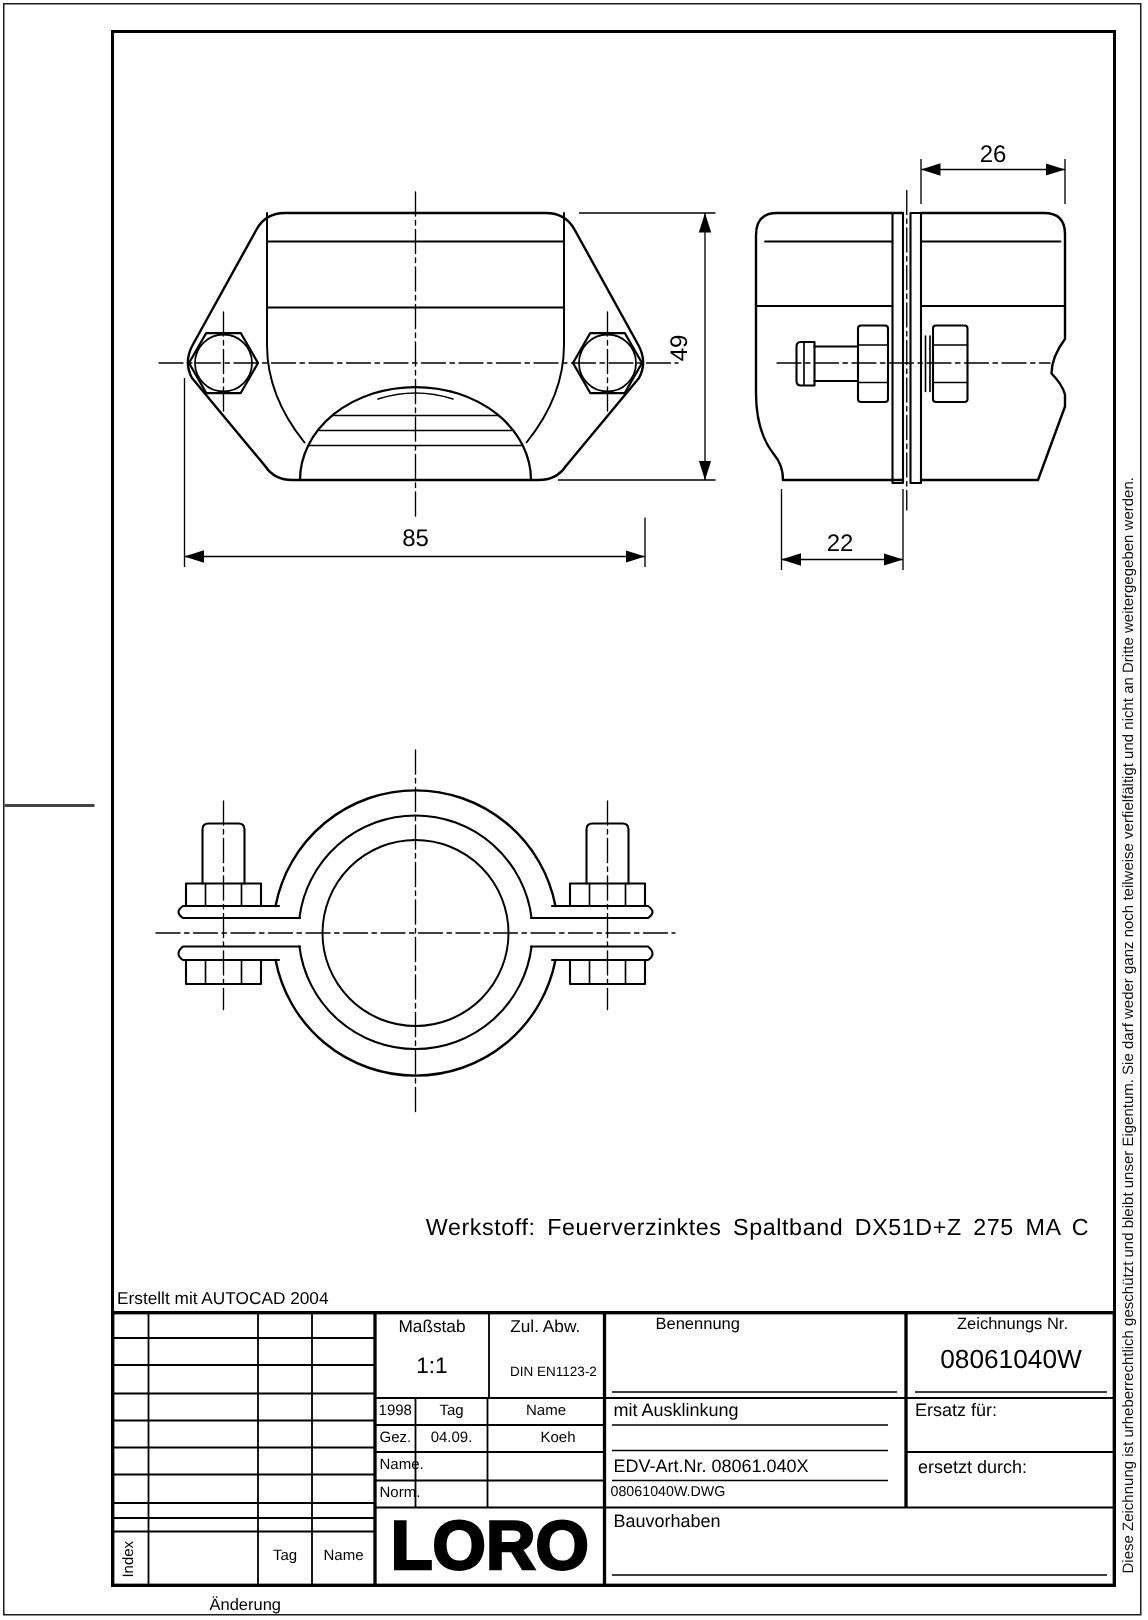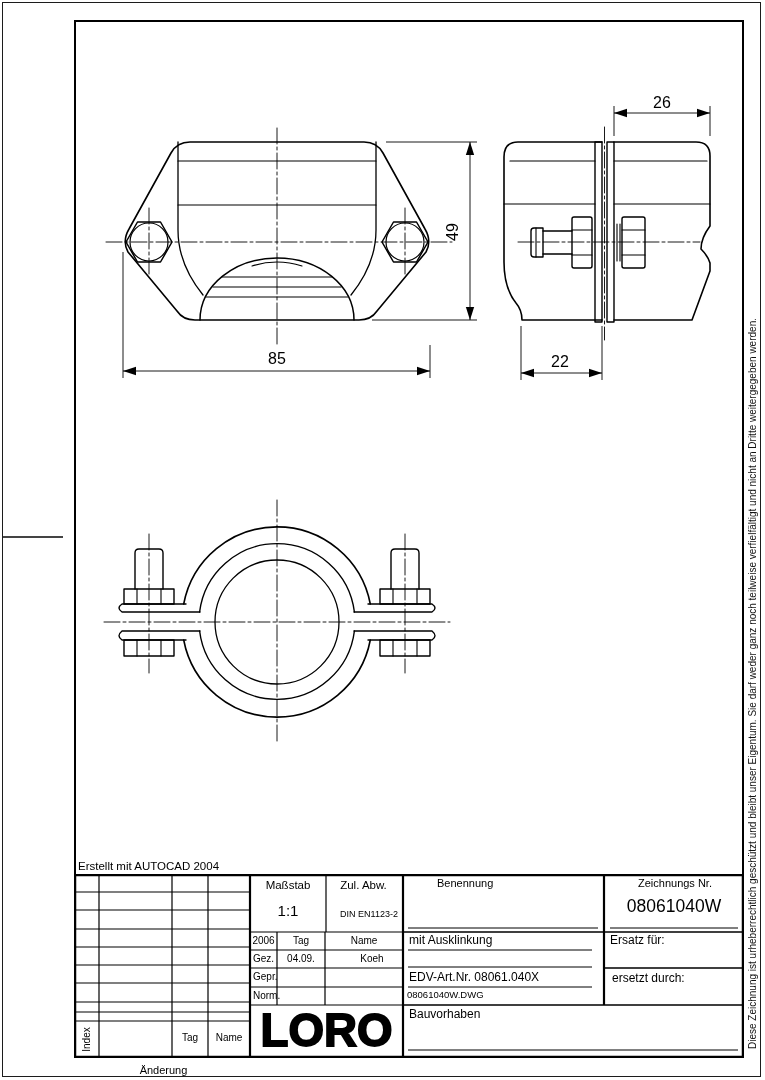--- a/index.html
+++ b/index.html
@@ -144,20 +144,21 @@
       </g>
       <g stroke-width="0.9" stroke-dasharray="16 3 3 3">
         <path d="M 277,500 V 744"></path>
         <path d="M 104,622 H 450"></path>
         <path d="M 149,534 V 673"></path>
         <path d="M 405,534 V 673"></path>
       </g>
     </g>
   </svg>
 
+  <div class="abs werkstoff">Werkstoff: Feuerverzinktes Spaltband DX51D+Z 275 MA C</div>
   <div class="abs erstellt">Erstellt mit AUTOCAD 2004</div>
 
   <svg class="abs" style="left:74px;top:874px" width="670" height="184" viewBox="74 874 670 184">
     <g stroke="#000" fill="none">
       <rect x="75" y="875" width="668" height="182" stroke-width="2.5"></rect>
       <path d="M 250,874 V 1058 M 403,874 V 1058 M 604,874 V 1005" stroke-width="2.2"></path>
 
       <path d="M 99,874 V 1058 M 172,874 V 1058 M 208,874 V 1058" stroke-width="1.2"></path>
       <path d="M 74,892 H 250 M 74,910 H 250 M 74,929 H 250 M 74,947 H 250 M 74,965 H 250 M 74,983 H 250 M 74,1002 H 250 M 74,1012 H 250 M 74,1021 H 250" stroke-width="1.2"></path>
 
@@ -169,27 +170,27 @@
 
       <path d="M 408,928 H 598 M 610,928 H 738 M 408,950 H 592 M 408,967 H 592 M 408,987 H 592 M 408,1050 H 738" stroke-width="1"></path>
     </g>
   </svg>
 
   <div class="tb-text c f115" style="left:250px;top:879px;width:76px">Maßstab</div>
   <div class="tb-text c f15" style="left:250px;top:902px;width:76px">1:1</div>
   <div class="tb-text c f115" style="left:326px;top:879px;width:75px">Zul. Abw.</div>
   <div class="tb-text c f9" style="left:326px;top:909px;width:86px">DIN EN1123-2</div>
 
-  <div class="tb-text c f10" style="left:250px;top:935px;width:27px">2006</div>
+  <div class="tb-text c f10" style="left:250px;top:935px;width:27px">1998</div>
   <div class="tb-text c f10" style="left:277px;top:935px;width:48px">Tag</div>
   <div class="tb-text c f10" style="left:325px;top:935px;width:78px">Name</div>
   <div class="tb-text f10" style="left:253px;top:953px">Gez.</div>
   <div class="tb-text c f10" style="left:277px;top:953px;width:48px">04.09.</div>
   <div class="tb-text c f10" style="left:325px;top:953px;width:94px">Koeh</div>
-  <div class="tb-text f10" style="left:253px;top:971px">Gepr.</div>
+  <div class="tb-text f10" style="left:253px;top:971px">Name.</div>
   <div class="tb-text f10" style="left:253px;top:990px">Norm.</div>
 
   <svg class="abs" style="left:250px;top:1005px" width="153" height="53" viewBox="0 0 153 53">
     <text x="76.5" y="41" text-anchor="middle" font-size="46" font-weight="bold" fill="#fff" stroke="#000" stroke-width="1.8" textLength="132" lengthAdjust="spacingAndGlyphs">LORO</text>
   </svg>
 
   <div class="tb-text f11" style="left:409px;top:877px">Benennung</div>
   <div class="tb-text f12" style="left:409px;top:934px">mit Ausklinkung</div>
   <div class="tb-text f12" style="left:409px;top:971px">EDV-Art.Nr. 08061.040X</div>
   <div class="tb-text f95" style="left:407px;top:990px">08061040W.DWG</div>

